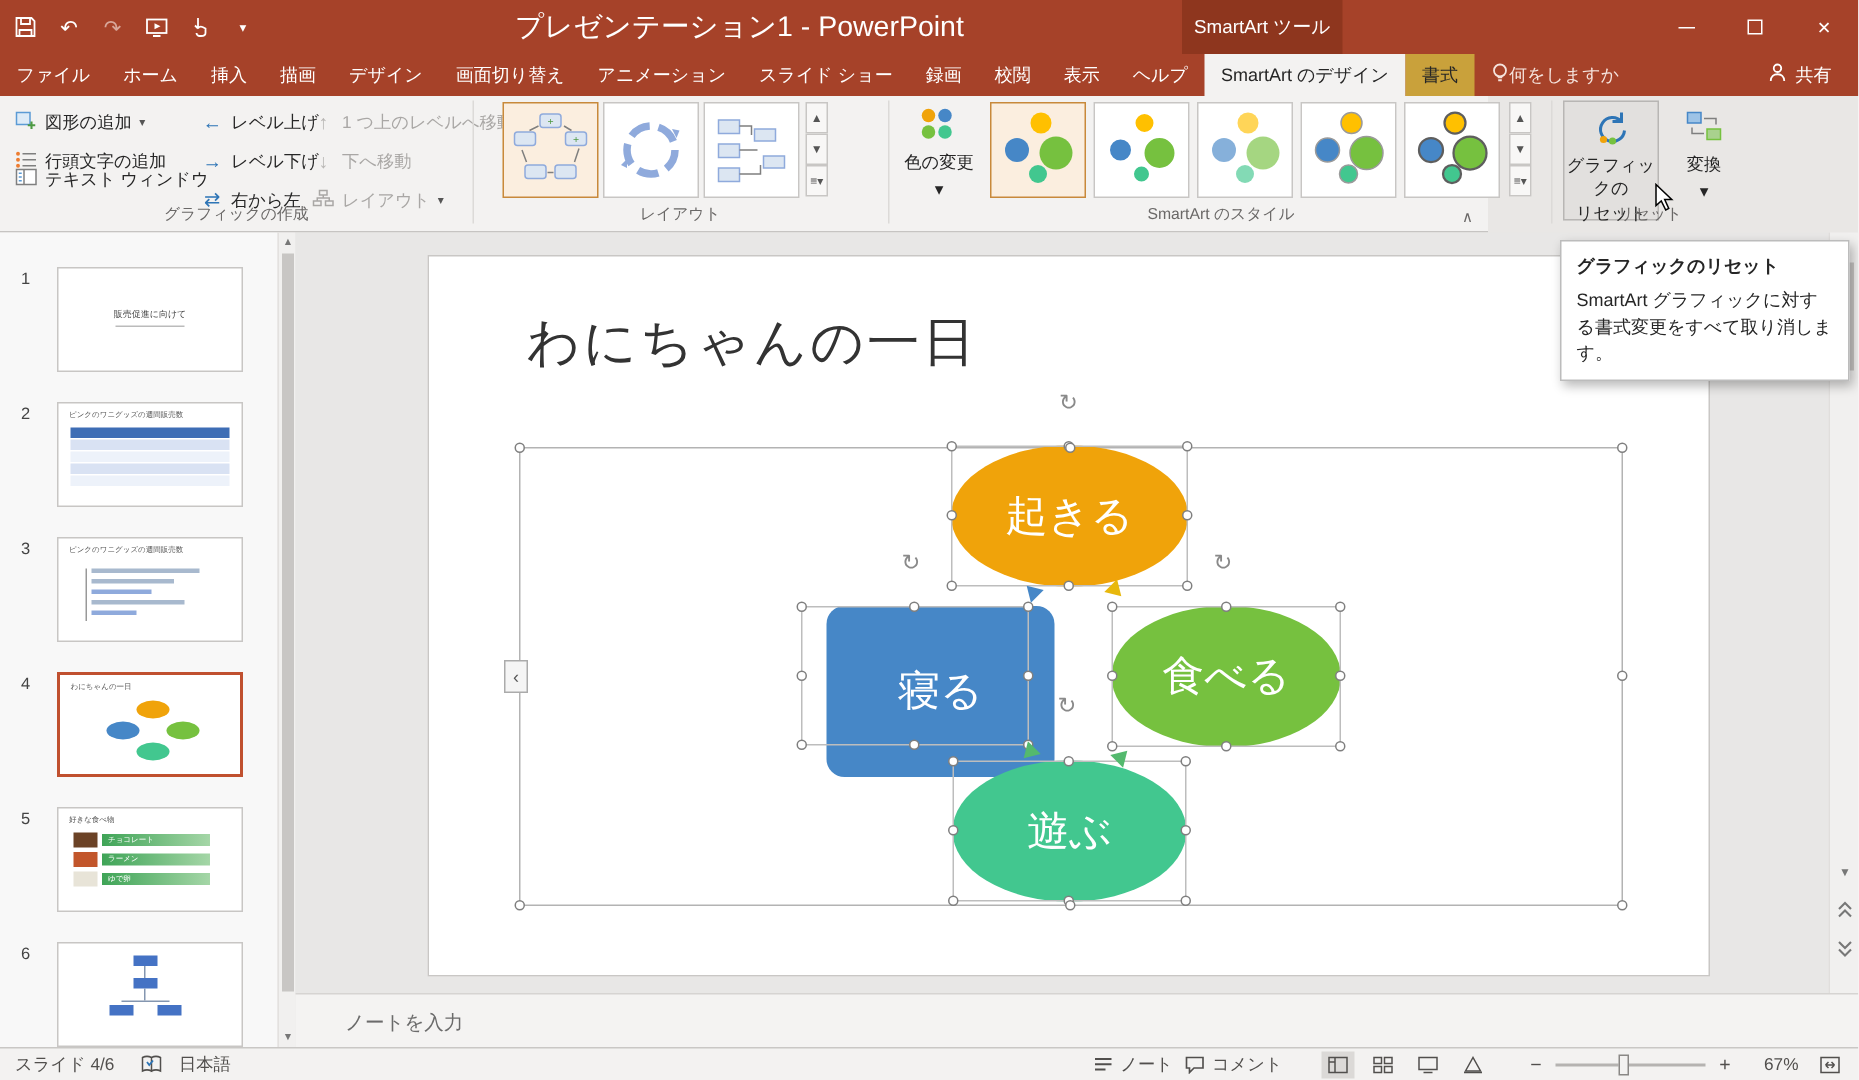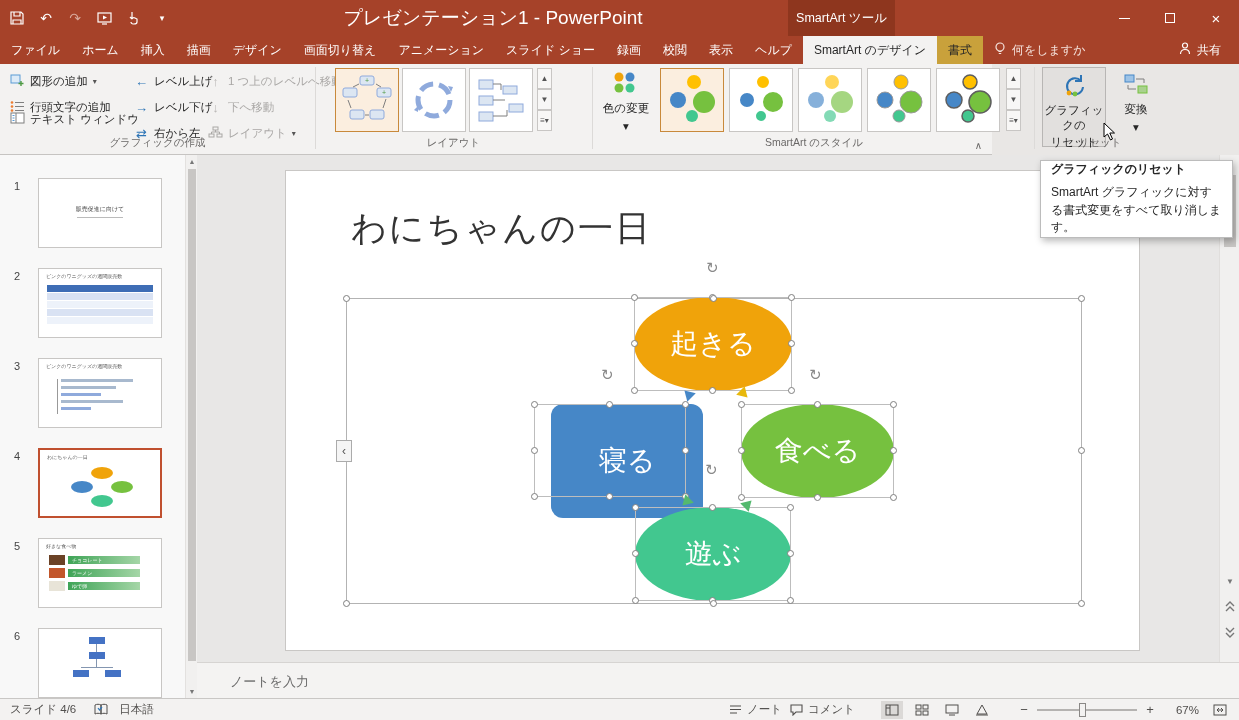--- a/index.html
+++ b/index.html
@@ -20,42 +20,42 @@
   .win-controls { position:absolute; right:0; top:0; height:36px; display:flex; }
   .wc { width:46px; height:36px; display:flex; align-items:center; justify-content:center; font-size:15px; color:#fff; }
   .min-glyph { width:11px; height:1px; background:#fff; display:block; }
   .max-glyph { width:10px; height:10px; border:1px solid #fff; display:block; }
 
   
   .tabrow { position:absolute; left:0; top:36px; width:1239px; height:28px; background:#A64229; display:flex; align-items:stretch; color:#fff; font-size:12px; }
   .tab { display:flex; align-items:center; padding:0 11px; white-space:nowrap; }
   .tab.active { background:#F3F2F1; color:#262626; }
   .tab.format { background:#C9A13B; color:#262626; }
-  .tab.tellme { gap:6px; color:#F5E3DD; }
+  .tab.tellme { color:#F5E3DD; }
   .tab.share { margin-left:auto; gap:6px; padding-right:18px; }
   .spacer { flex:1; }
 
   
   .ribbon { position:absolute; left:0; top:64px; width:992px; height:91px; background:#F3F2F1; border-bottom:1px solid #C6C4C2; font-size:11.5px; color:#262626; }
   .rbtn { position:absolute; height:22px; display:flex; align-items:center; gap:5px; white-space:nowrap; }
   .rbtn .caret { font-size:8px; color:#555; }
   .disabled { color:#A9A7A5; }
   .disabled .arrow-ico { color:#B9B7B5; }
   .arrow-ico { font-size:13px; color:#2E75B6; width:15px; text-align:center; }
   .grplabel { position:absolute; bottom:4px; font-size:10.5px; color:#6A6867; text-align:center; white-space:nowrap; }
   .vsep { position:absolute; top:3px; height:82px; width:1px; background:#DCDAD8; }
   .gallery-cell { position:absolute; top:4px; width:64px; height:64px; background:#fff; border:1px solid #C8C6C4; display:flex; align-items:center; justify-content:center; }
   .gallery-cell.sel { border:1px solid #C8893B; background:#FBEEDF; }
   .gal-scroll { position:absolute; width:15px; height:21px; border:1px solid #C8C6C4; background:#F8F7F6; display:flex; align-items:center; justify-content:center; font-size:8px; color:#555; }
   .bigbtn { position:absolute; display:flex; flex-direction:column; align-items:center; gap:3px; padding-top:5px; text-align:center; line-height:1.25; }
   .bigbtn.hover { background:#E2E0DE; border:1px solid #B8B6B4; }
   .collapse-ribbon { position:absolute; right:10px; bottom:3px; font-size:10px; color:#6A6867; }
 
   
-  .tooltip { position:absolute; left:1040px; top:160px; width:193px; background:#fff; border:1px solid #BCBCBC; box-shadow:2px 3px 7px rgba(0,0,0,.28); padding:0 10px; z-index:90; font-size:12px; color:#262626; line-height:1.45; }
+  .tooltip { position:absolute; left:1040px; top:160px; width:193px; background:#fff; border:1px solid #BCBCBC; box-shadow:2px 3px 7px rgba(0,0,0,.28); padding:8px 10px; z-index:90; font-size:12px; color:#262626; line-height:1.45; }
   .tooltip .tt-title { font-weight:bold; margin-bottom:6px; }
   .cursor { position:absolute; left:1102px; top:122px; z-index:100; }
 
   
   .thumbpanel { position:absolute; left:0; top:155px; width:185px; height:543px; background:#F8F8F8; }
   .slide-num { position:absolute; left:14px; font-size:11px; color:#444; }
   .thumb { position:absolute; left:38px; width:124px; height:70px; background:#fff; border:1px solid #C8C6C4; overflow:hidden; }
   .thumb.sel { border:2px solid #C0502F; }
   .tcap { position:absolute; left:7px; top:4px; font-size:5px; color:#555; white-space:nowrap; }
   .panel-scroll { position:absolute; left:185px; top:155px; width:12px; height:543px; background:#F1F0EF; border-left:1px solid #E3E1DF; }

